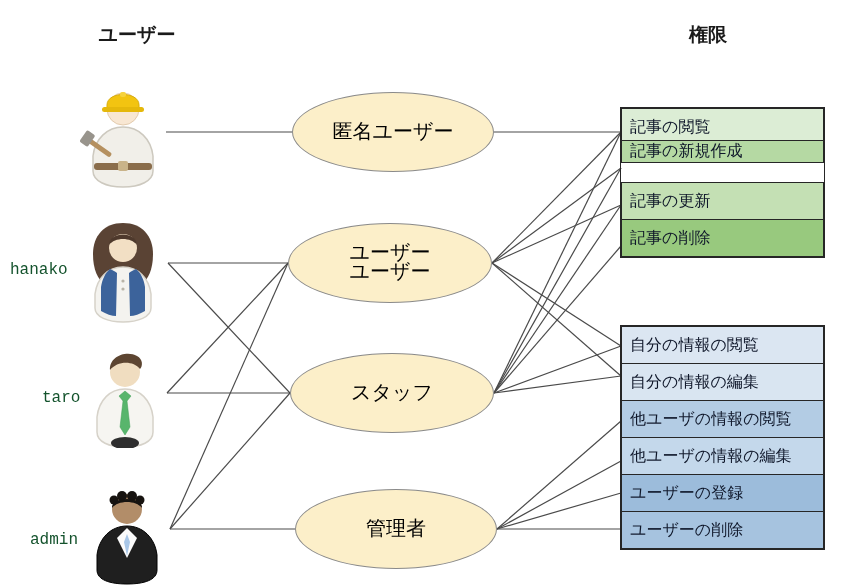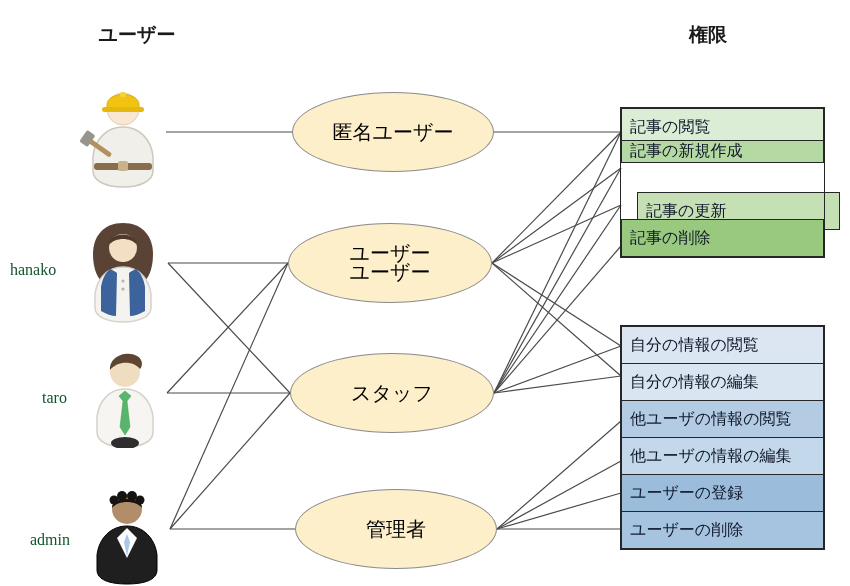--- a/index.html
+++ b/index.html
@@ -1,17 +1,17 @@
 <!DOCTYPE html>
 <html><head>
 <meta charset="utf-8">
 <style>
   html,body{margin:0;padding:0;background:#fff;}
   #canvas{position:relative;width:850px;height:586px;background:#fff;
-          font-family:Liberation Serif, serif;overflow:hidden;}
+          font-family:Liberation Mono, monospace;overflow:hidden;}
   .col-header{position:absolute;transform:translateX(-50%);font-size:19px;font-weight:bold;
               color:#1a1a1a;white-space:nowrap;}
   .user-icon{position:absolute;}
   .user-label{position:absolute;font-size:16px;color:#14532d;white-space:nowrap;line-height:18px;}
   .role-ellipse{position:absolute;border-radius:50%;display:flex;align-items:center;justify-content:center;
                 text-align:center;font-size:20px;line-height:19px;color:#000;box-sizing:border-box;}
   .perm-box{position:absolute;box-sizing:border-box;display:flex;align-items:center;
             padding-left:8px;font-size:16px;color:#0f172a;white-space:nowrap;}
   .perm-outline{position:absolute;box-sizing:border-box;background:transparent;pointer-events:none;}
   #edges{position:absolute;left:0;top:0;}
@@ -109,21 +109,21 @@
           <div>スタッフ</div>
         </div>
       </div>
       <div class="role-ellipse" style="left: 295px; top: 489px; width: 202px; height: 80px; background: rgb(252, 239, 201); border: 1px solid rgb(138, 138, 138);">
         <div class="" style="position: static;">
           <div>管理者</div>
         </div>
       </div>
       <div class="perm-box" style="left: 621px; top: 108px; width: 203px; height: 38px; background: rgb(220, 237, 213); border: 1px solid rgb(38, 38, 38);">記事の閲覧</div>
       <div class="perm-box" style="left: 621px; top: 140px; width: 203px; height: 23px; background: rgb(181, 217, 163); border: 1px solid rgb(38, 38, 38);">記事の新規作成</div>
-      <div class="perm-box" style="left: 621px; top: 192px; width: 203px; height: 38px; background: rgb(196, 224, 180); border: 1px solid rgb(38, 38, 38); margin-left: 16px;">記事の更新</div>
+      <div class="perm-box" style="left: 621px; top: 182px; width: 203px; height: 38px; background: rgb(196, 224, 180); border: 1px solid rgb(38, 38, 38);">記事の更新</div>
       <div class="perm-box" style="left: 621px; top: 219px; width: 203px; height: 38px; background: rgb(152, 201, 126); border: 1px solid rgb(38, 38, 38);">記事の削除</div>
       <div class="perm-box" style="left: 621px; top: 326px; width: 203px; height: 38px; background: rgb(219, 230, 242); border: 1px solid rgb(38, 38, 38);">自分の情報の閲覧</div>
       <div class="perm-box" style="left: 621px; top: 363px; width: 203px; height: 38px; background: rgb(217, 229, 241); border: 1px solid rgb(38, 38, 38);">自分の情報の編集</div>
       <div class="perm-box" style="left: 621px; top: 400px; width: 203px; height: 38px; background: rgb(179, 204, 228); border: 1px solid rgb(38, 38, 38);">他ユーザの情報の閲覧</div>
       <div class="perm-box" style="left: 621px; top: 437px; width: 203px; height: 38px; background: rgb(196, 216, 235); border: 1px solid rgb(38, 38, 38);">他ユーザの情報の編集</div>
       <div class="perm-box" style="left: 621px; top: 474px; width: 203px; height: 38px; background: rgb(156, 188, 219); border: 1px solid rgb(38, 38, 38);">ユーザーの登録</div>
       <div class="perm-box" style="left: 621px; top: 511px; width: 203px; height: 38px; background: rgb(166, 195, 223); border: 1px solid rgb(38, 38, 38);">ユーザーの削除</div>
       <div class="perm-outline" style="left: 620px; top: 107px; width: 205px; height: 151px; border: 1.5px solid rgb(38, 38, 38);"></div>
       <div class="perm-outline" style="left: 620px; top: 325px; width: 205px; height: 225px; border: 1.5px solid rgb(38, 38, 38);"></div>
     </div>

